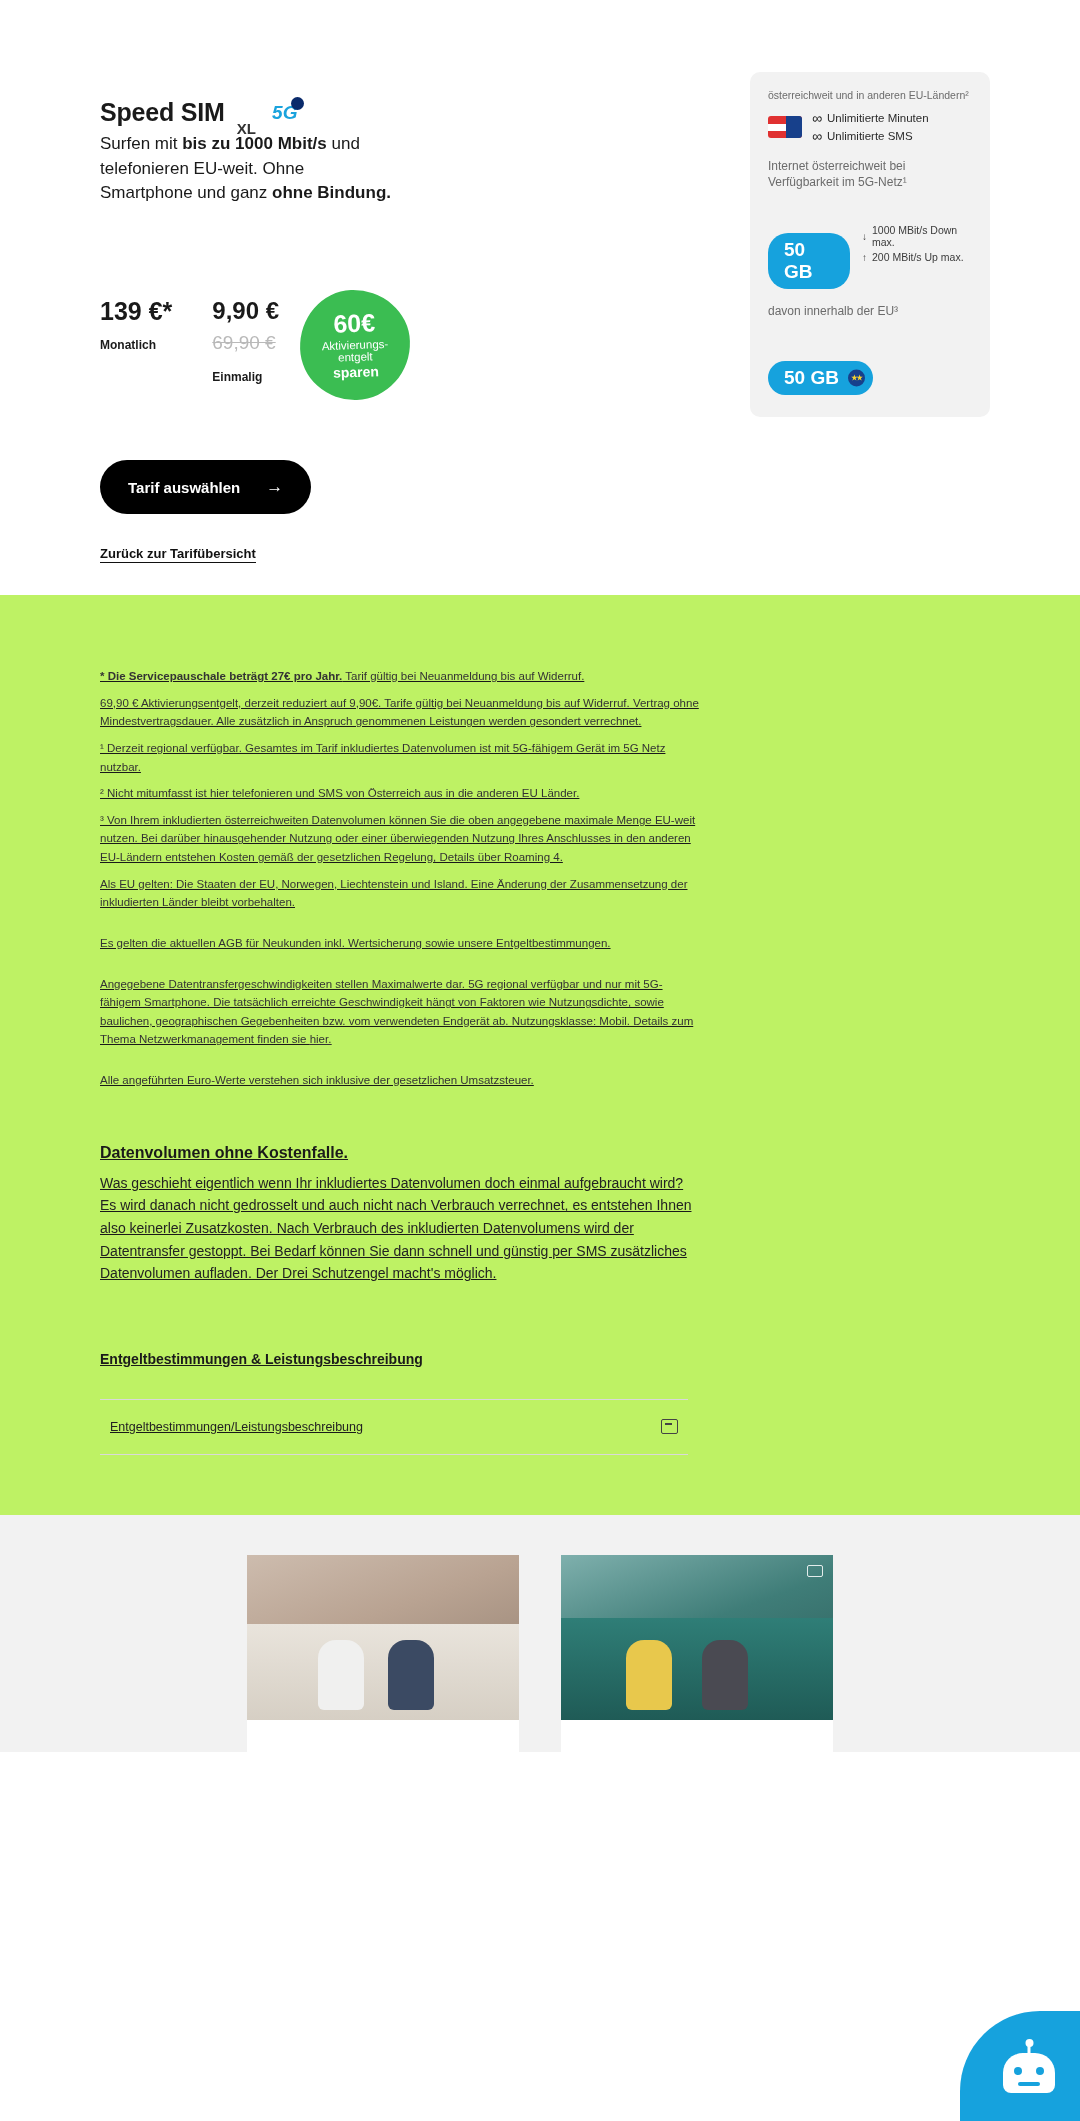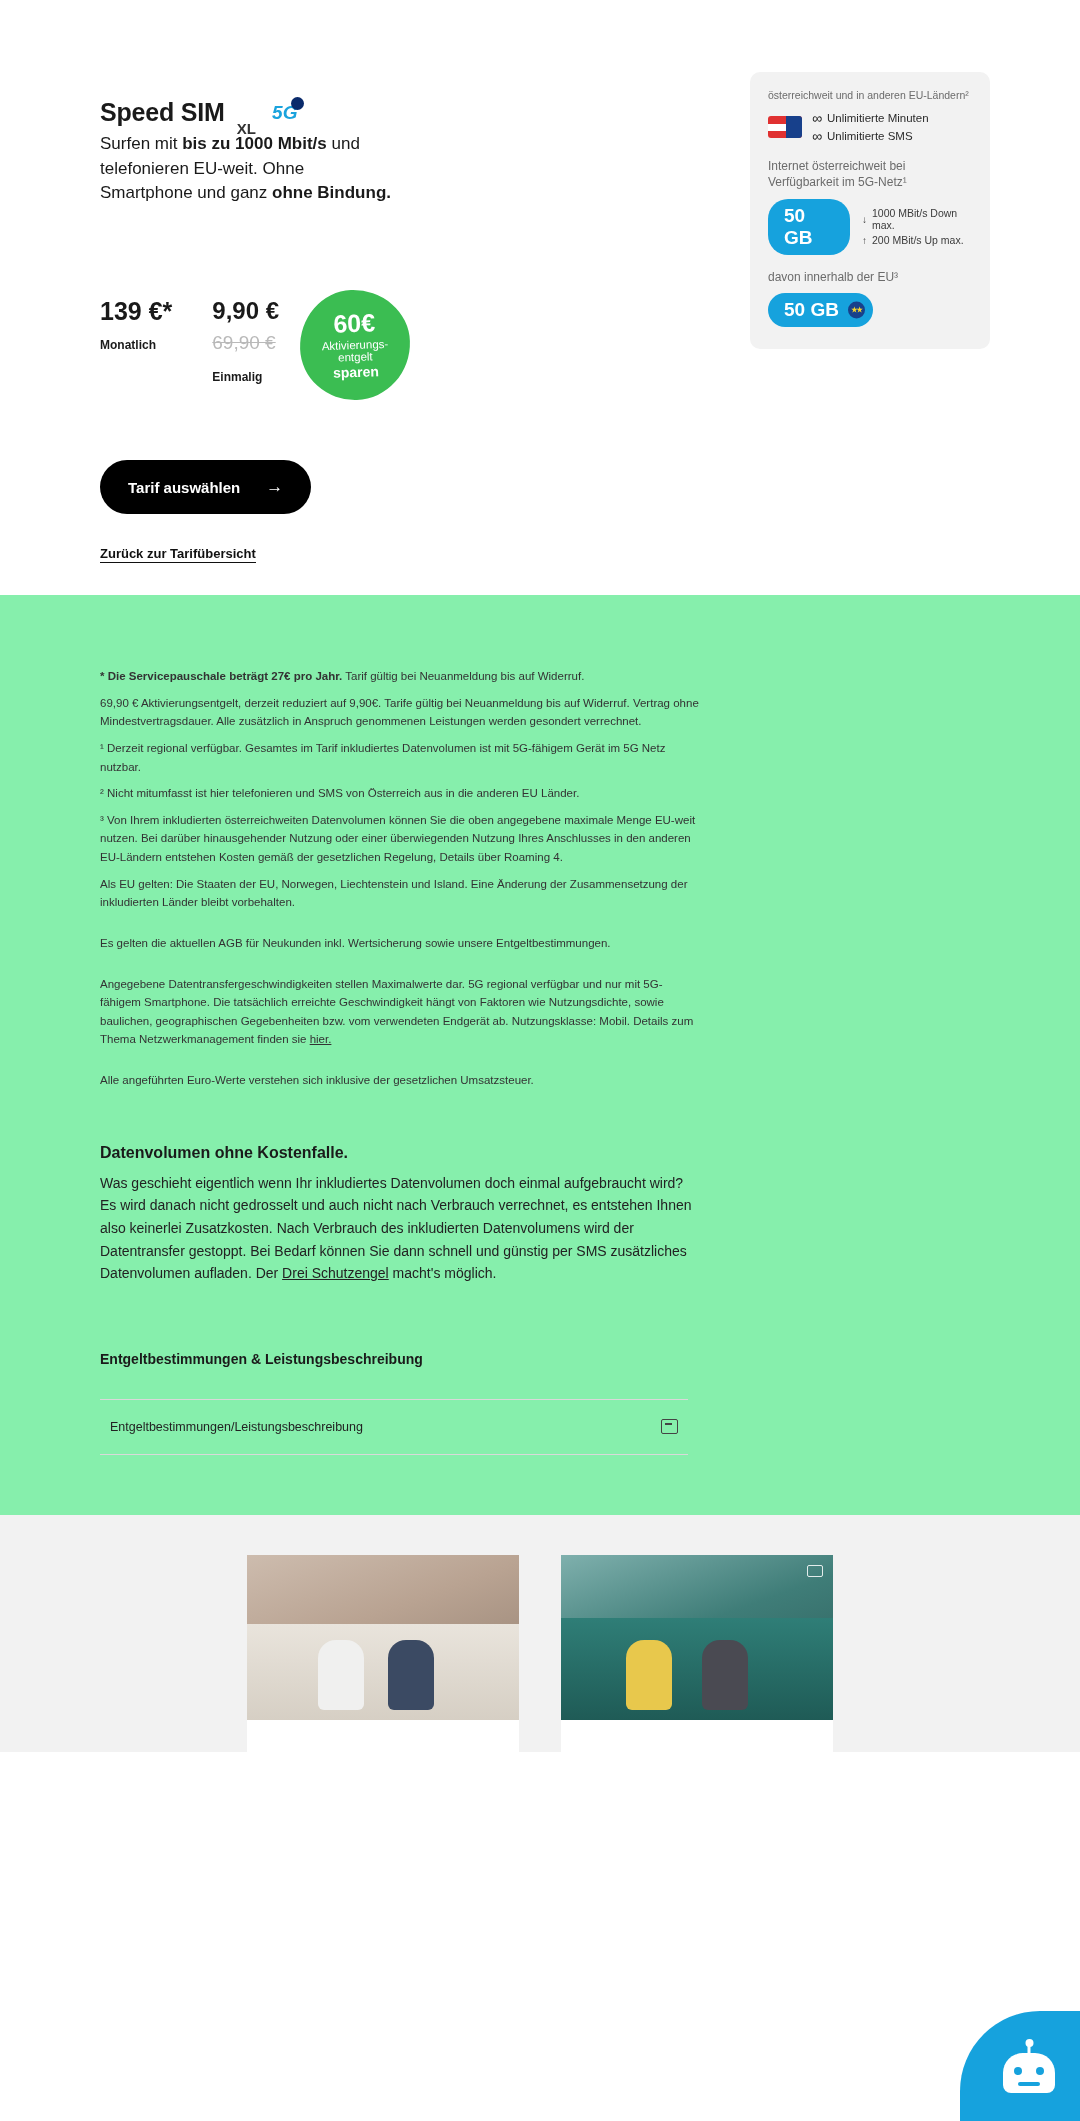--- a/index.html
+++ b/index.html
@@ -159,40 +159,42 @@
     font-size: 12px; color: #6b6b6b; line-height: 1.35;
     margin: 14px 0 8px 0;
   }
   .data-row { display: flex; align-items: center; gap: 12px; }
   .data-pill {
     background: #16a2dd; color: #fff;
     border-radius: 20px;
     padding: 6px 16px;
     font-size: 19px; font-weight: bold;
     display: inline-block;
+    margin-top: 34px;
   }
   .speed-lines { display: flex; flex-direction: column; gap: 3px; }
   .speed-line { font-size: 10.5px; color: #3b3b3b; display: flex; align-items: center; gap: 5px;}
   .speed-line .ico { font-size: 10px; }
   .eu-pill-row { display: flex; align-items: center; }
   .data-pill.eu {
     position: relative; padding-right: 34px;
   }
   .data-pill.eu .eu-dot {
     position: absolute; right: 8px; top: 50%; transform: translateY(-50%);
     width: 17px; height: 17px; border-radius: 50%;
     background: #17408b;
     display: flex; align-items: center; justify-content: center;
     font-size: 7px; color: #f6d32d; letter-spacing: -1px;
   }
 
   
   .legal-wrap {
-    background: #86efac;
+    background: #bef264;
     padding: 72px 13px 60px 0;
+    text-decoration: underline;
   }
   .legal {
     width: 600px;
     margin-left: 100px;
   }
   .legal p {
     font-size: 11.5px; line-height: 1.62; color: #333;
     margin: 0 0 8px 0;
   }
   .legal p.gap { margin-top: 22px; }

